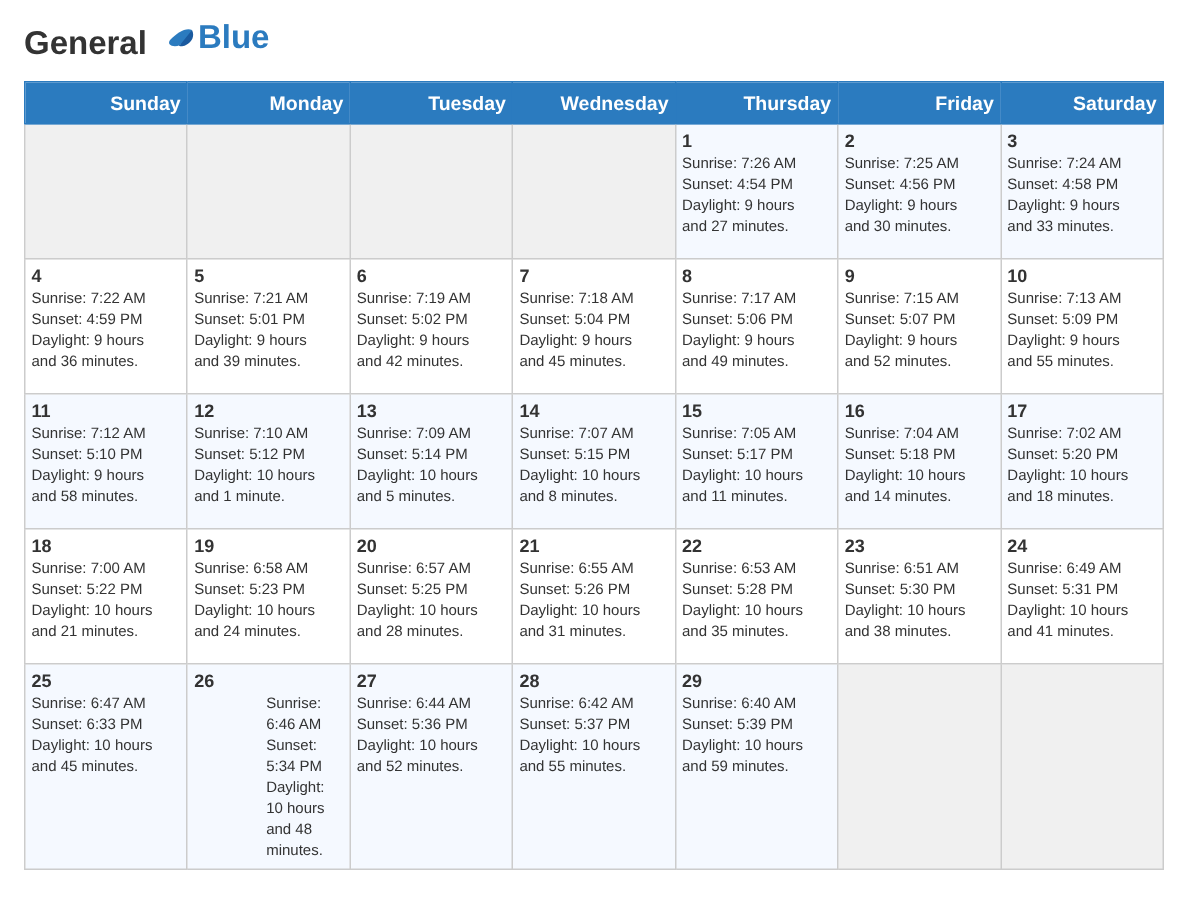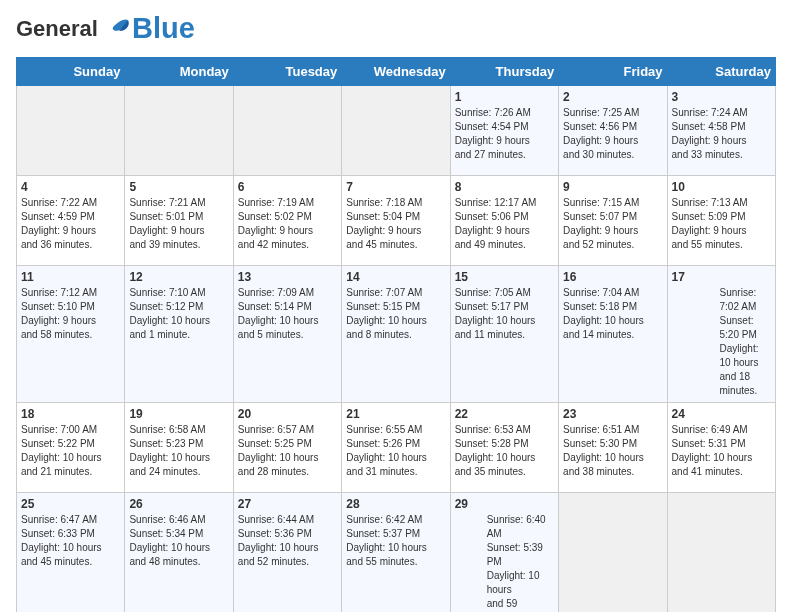--- a/index.html
+++ b/index.html
@@ -82,21 +82,21 @@
 
 <div class="header">
   <div class="logo">
     <div style="display:flex; align-items:center;">
       <span style="font-size:22px; font-weight:bold; color:#333;">General</span>
       <svg width="32" height="22" viewBox="0 0 32 22" style="margin-left:2px;">
         <path d="M28 2 C24 0, 18 4, 14 8 C10 12, 16 14, 20 12 C22 11, 26 8, 28 2Z" fill="#2b7bbf"></path>
         <path d="M28 2 C30 6, 28 10, 24 12 C20 14, 18 12, 20 12" fill="#1a5a9f"></path>
       </svg>
     </div>
-    <span style="font-size:29px; font-weight:bold; color:#2b7bbf; margin-top:-4px;">Blue</span>
+    <span style="font-size:22px; font-weight:bold; color:#2b7bbf; margin-top:-4px;">Blue</span>
   </div>
   <div class="title-block">
     <h1></h1>
     <h2></h2>
   </div>
 </div>
 
 <table>
   <thead>
     <tr>
@@ -161,21 +161,21 @@
         </td>
         <td>
           <span class="day-number">7</span>
           <div class="day-info" style="white-space: pre-line;">Sunrise: 7:18 AM
 Sunset: 5:04 PM
 Daylight: 9 hours
 and 45 minutes.</div>
         </td>
         <td>
           <span class="day-number">8</span>
-          <div class="day-info" style="white-space: pre-line;">Sunrise: 12:17 AM
+          <div class="day-info" style="white-space: pre-line;">Sunrise: 7:17 AM
 Sunset: 5:06 PM
 Daylight: 9 hours
 and 49 minutes.</div>
         </td>
         <td>
           <span class="day-number">9</span>
           <div class="day-info" style="white-space: pre-line;">Sunrise: 7:15 AM
 Sunset: 5:07 PM
 Daylight: 9 hours
 and 52 minutes.</div>
@@ -226,21 +226,21 @@
         </td>
         <td>
           <span class="day-number">16</span>
           <div class="day-info" style="white-space: pre-line;">Sunrise: 7:04 AM
 Sunset: 5:18 PM
 Daylight: 10 hours
 and 14 minutes.</div>
         </td>
         <td>
           <span class="day-number">17</span>
-          <div class="day-info" style="white-space: pre-line; margin-left: 48px;">Sunrise: 7:02 AM
+          <div class="day-info" style="white-space: pre-line;">Sunrise: 7:02 AM
 Sunset: 5:20 PM
 Daylight: 10 hours
 and 18 minutes.</div>
         </td>
       </tr>
       <tr>
         <td>
           <span class="day-number">18</span>
           <div class="day-info" style="white-space: pre-line;">Sunrise: 7:00 AM
 Sunset: 5:22 PM
@@ -293,42 +293,42 @@
       <tr>
         <td>
           <span class="day-number">25</span>
           <div class="day-info" style="white-space: pre-line;">Sunrise: 6:47 AM
 Sunset: 6:33 PM
 Daylight: 10 hours
 and 45 minutes.</div>
         </td>
         <td>
           <span class="day-number">26</span>
-          <div class="day-info" style="white-space: pre-line;">Sunrise: 6:46 AM
+          <div class="day-info" style="white-space: pre-line; margin-left: 48px;">Sunrise: 6:46 AM
 Sunset: 5:34 PM
 Daylight: 10 hours
 and 48 minutes.</div>
         </td>
         <td>
           <span class="day-number">27</span>
           <div class="day-info" style="white-space: pre-line;">Sunrise: 6:44 AM
 Sunset: 5:36 PM
 Daylight: 10 hours
 and 52 minutes.</div>
         </td>
         <td>
           <span class="day-number">28</span>
           <div class="day-info" style="white-space: pre-line;">Sunrise: 6:42 AM
 Sunset: 5:37 PM
 Daylight: 10 hours
 and 55 minutes.</div>
         </td>
         <td>
           <span class="day-number">29</span>
-          <div class="day-info" style="white-space: pre-line; margin-left: 32px;">Sunrise: 6:40 AM
+          <div class="day-info" style="white-space: pre-line;">Sunrise: 6:40 AM
 Sunset: 5:39 PM
 Daylight: 10 hours
 and 59 minutes.</div>
         </td>
         <td class="empty-cell"></td>
         <td class="empty-cell"></td>
       </tr>
     </tbody>
 </table>
 

